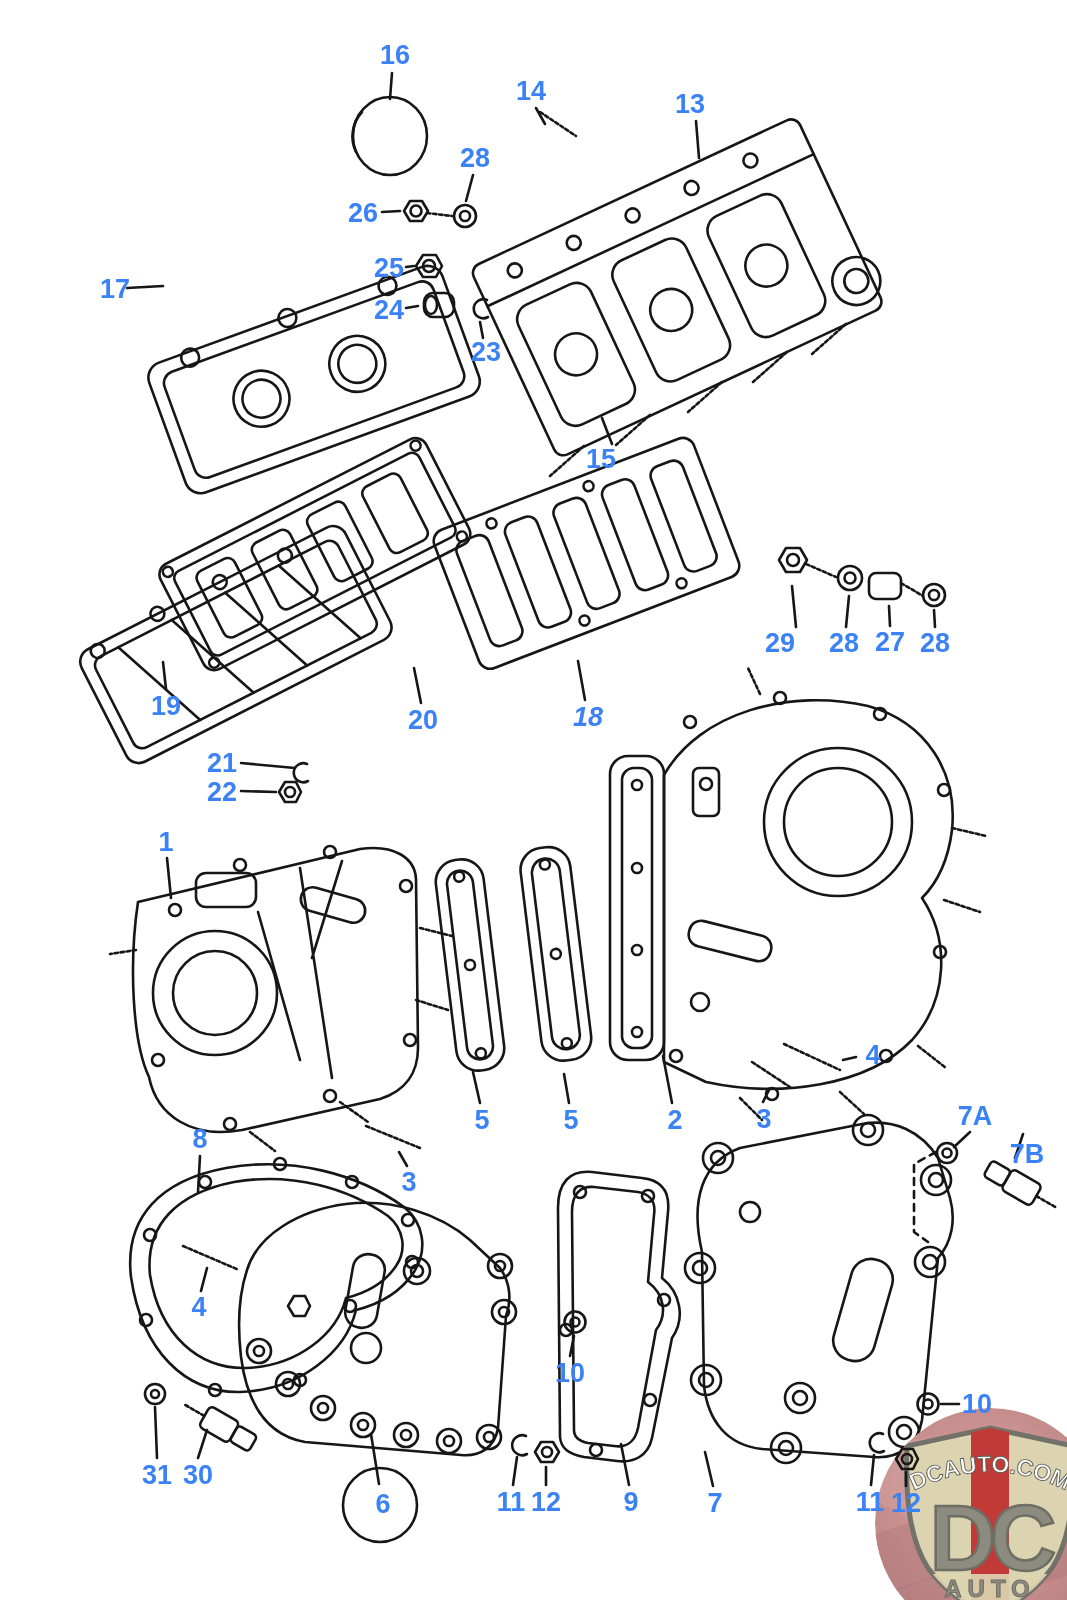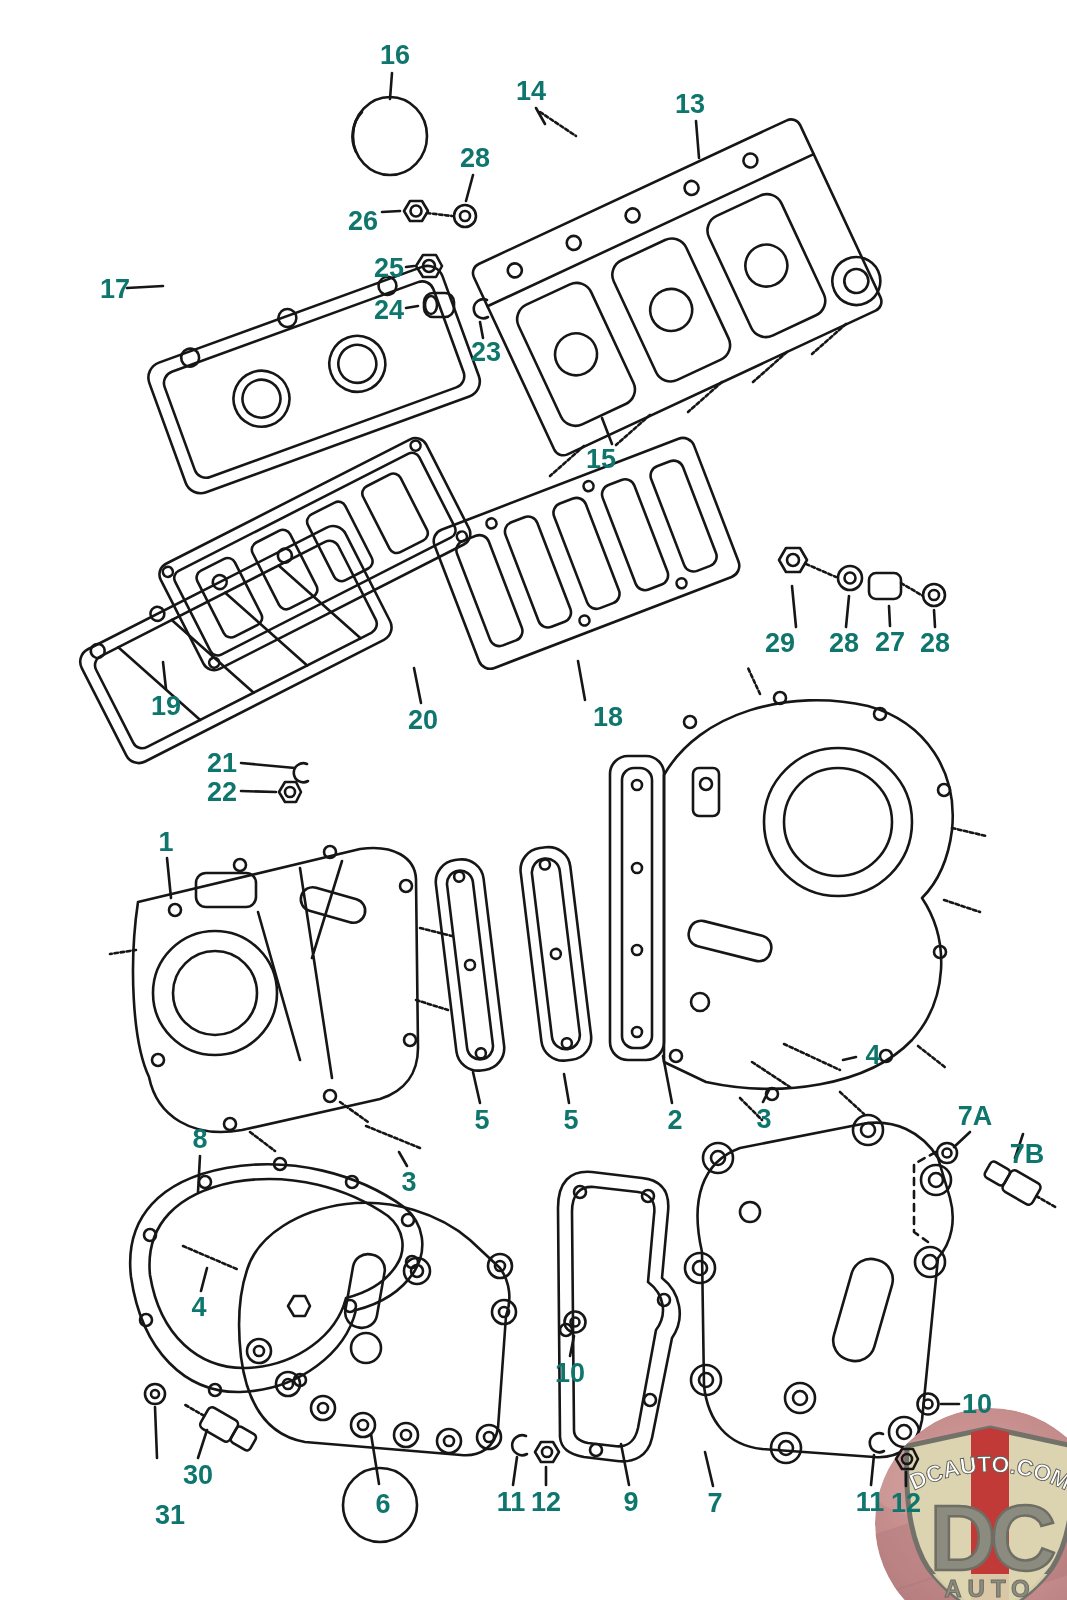--- a/index.html
+++ b/index.html
@@ -10,21 +10,21 @@
   #overlay path,#overlay rect,#overlay circle,#overlay line,#overlay polygon{
      stroke:#161616;fill:none;stroke-width:2.6;stroke-linejoin:round;stroke-linecap:round;}
   .fw{fill:#ffffff;}
   .thin{stroke-width:1.7;}
   .stud{stroke-width:8;stroke-dasharray:3.5 2.6;stroke-linecap:butt;}
   .cring{stroke-width:5;}
   .dash{stroke-dasharray:7 6;}
   .watermark{position:absolute;left:875px;top:1408px;width:230px;height:230px;}
   #callouts{position:absolute;left:0;top:0;width:100%;height:100%;pointer-events:none;}
   .callout{position:absolute;transform:translate(-50%,-50%);
-           font:700 27px "Liberation Sans",sans-serif;color:#0f766e;white-space:nowrap;}
+           font:700 27px "Liberation Sans",sans-serif;color:#3b82f6;white-space:nowrap;}
 </style>
 </head>
 <body>
 
 <div id="stage">
 
 <svg id="art" width="1067" height="1600" viewBox="0 0 1067 1600">
 
   <g transform="rotate(-25 650 300)">
     <rect class="fw" x="500" y="195" width="360" height="210" rx="10"></rect>
@@ -428,47 +428,47 @@
         <line x1="871" y1="1485" x2="874" y2="1455" stroke="#161616" stroke-width="2.2"></line>
         <line x1="906" y1="1486" x2="906" y2="1472" stroke="#161616" stroke-width="2.2"></line>
       </g>
 </svg>
 
 <div id="callouts">
       <div class="callout" style="left: 395px; top: 55px;">16</div>
       <div class="callout" style="left: 531px; top: 91px;">14</div>
       <div class="callout" style="left: 690px; top: 104px;">13</div>
       <div class="callout" style="left: 475px; top: 158px;">28</div>
-      <div class="callout" style="left: 363px; top: 221px;">26</div>
+      <div class="callout" style="left: 363px; top: 213px;">26</div>
       <div class="callout" style="left: 389px; top: 268px;">25</div>
       <div class="callout" style="left: 389px; top: 310px;">24</div>
       <div class="callout" style="left: 486px; top: 352px;">23</div>
       <div class="callout" style="left: 107px; top: 289px; margin-left: 8px;">17</div>
       <div class="callout" style="left: 601px; top: 459px;">15</div>
       <div class="callout" style="left: 166px; top: 706px;">19</div>
       <div class="callout" style="left: 423px; top: 720px;">20</div>
-      <div class="callout" style="left: 608px; top: 717px;">18</div>
+      <div class="callout" style="left: 588px; top: 717px; font-style: italic;">18</div>
       <div class="callout" style="left: 780px; top: 643px;">29</div>
       <div class="callout" style="left: 844px; top: 643px;">28</div>
       <div class="callout" style="left: 890px; top: 642px;">27</div>
       <div class="callout" style="left: 935px; top: 643px;">28</div>
       <div class="callout" style="left: 222px; top: 763px;">21</div>
       <div class="callout" style="left: 222px; top: 792px;">22</div>
       <div class="callout" style="left: 166px; top: 842px;">1</div>
       <div class="callout" style="left: 200px; top: 1139px;">8</div>
       <div class="callout" style="left: 409px; top: 1182px;">3</div>
       <div class="callout" style="left: 199px; top: 1307px;">4</div>
       <div class="callout" style="left: 482px; top: 1120px;">5</div>
       <div class="callout" style="left: 571px; top: 1120px;">5</div>
       <div class="callout" style="left: 675px; top: 1120px;">2</div>
       <div class="callout" style="left: 764px; top: 1119px;">3</div>
       <div class="callout" style="left: 873px; top: 1055px;">4</div>
       <div class="callout" style="left: 975px; top: 1116px;">7A</div>
       <div class="callout" style="left: 1027px; top: 1118px; margin-top: 36px;">7B</div>
-      <div class="callout" style="left: 170px; top: 1475px; margin-top: 40px;">31</div>
+      <div class="callout" style="left: 157px; top: 1475px;">31</div>
       <div class="callout" style="left: 198px; top: 1475px;">30</div>
       <div class="callout" style="left: 383px; top: 1504px;">6</div>
       <div class="callout" style="left: 511px; top: 1502px;">11</div>
       <div class="callout" style="left: 546px; top: 1502px;">12</div>
       <div class="callout" style="left: 631px; top: 1502px;">9</div>
       <div class="callout" style="left: 715px; top: 1503px;">7</div>
       <div class="callout" style="left: 570px; top: 1373px;">10</div>
       <div class="callout" style="left: 977px; top: 1404px;">10</div>
       <div class="callout" style="left: 870px; top: 1502px;">11</div>
       <div class="callout" style="left: 906px; top: 1503px;">12</div>

